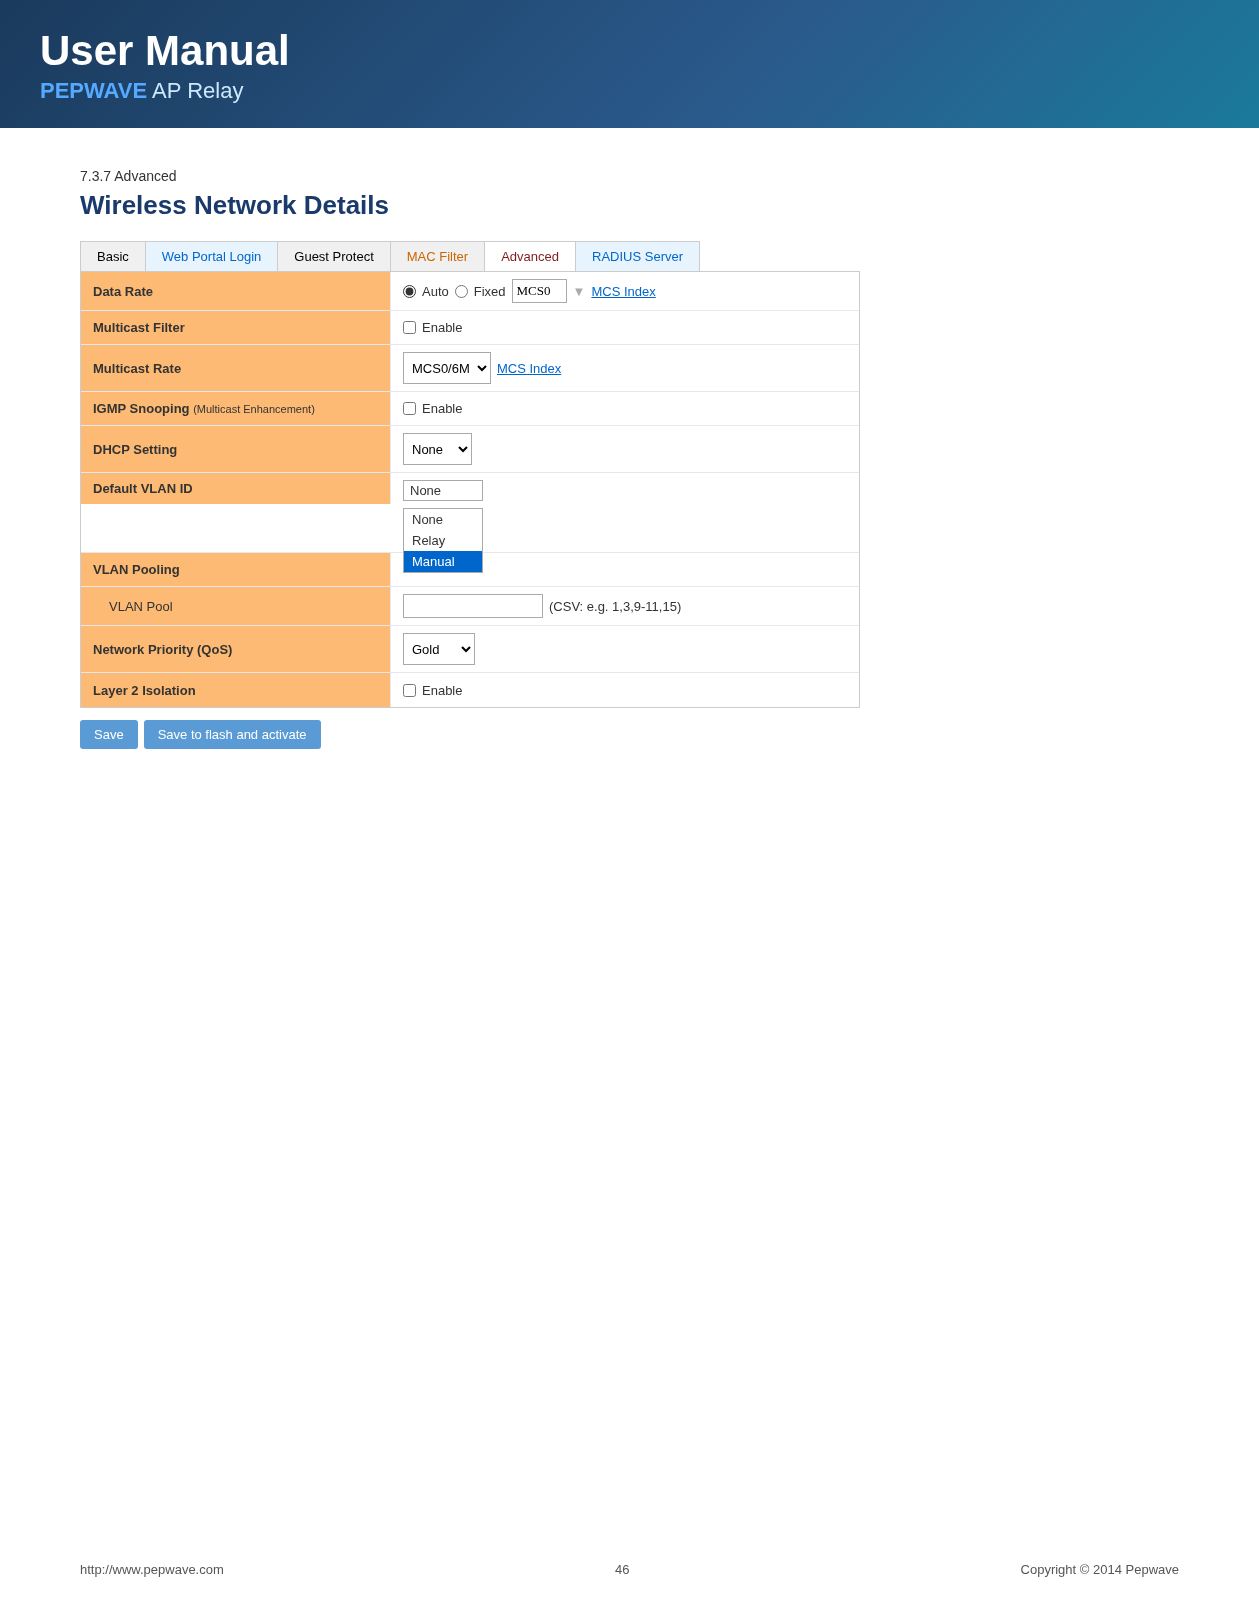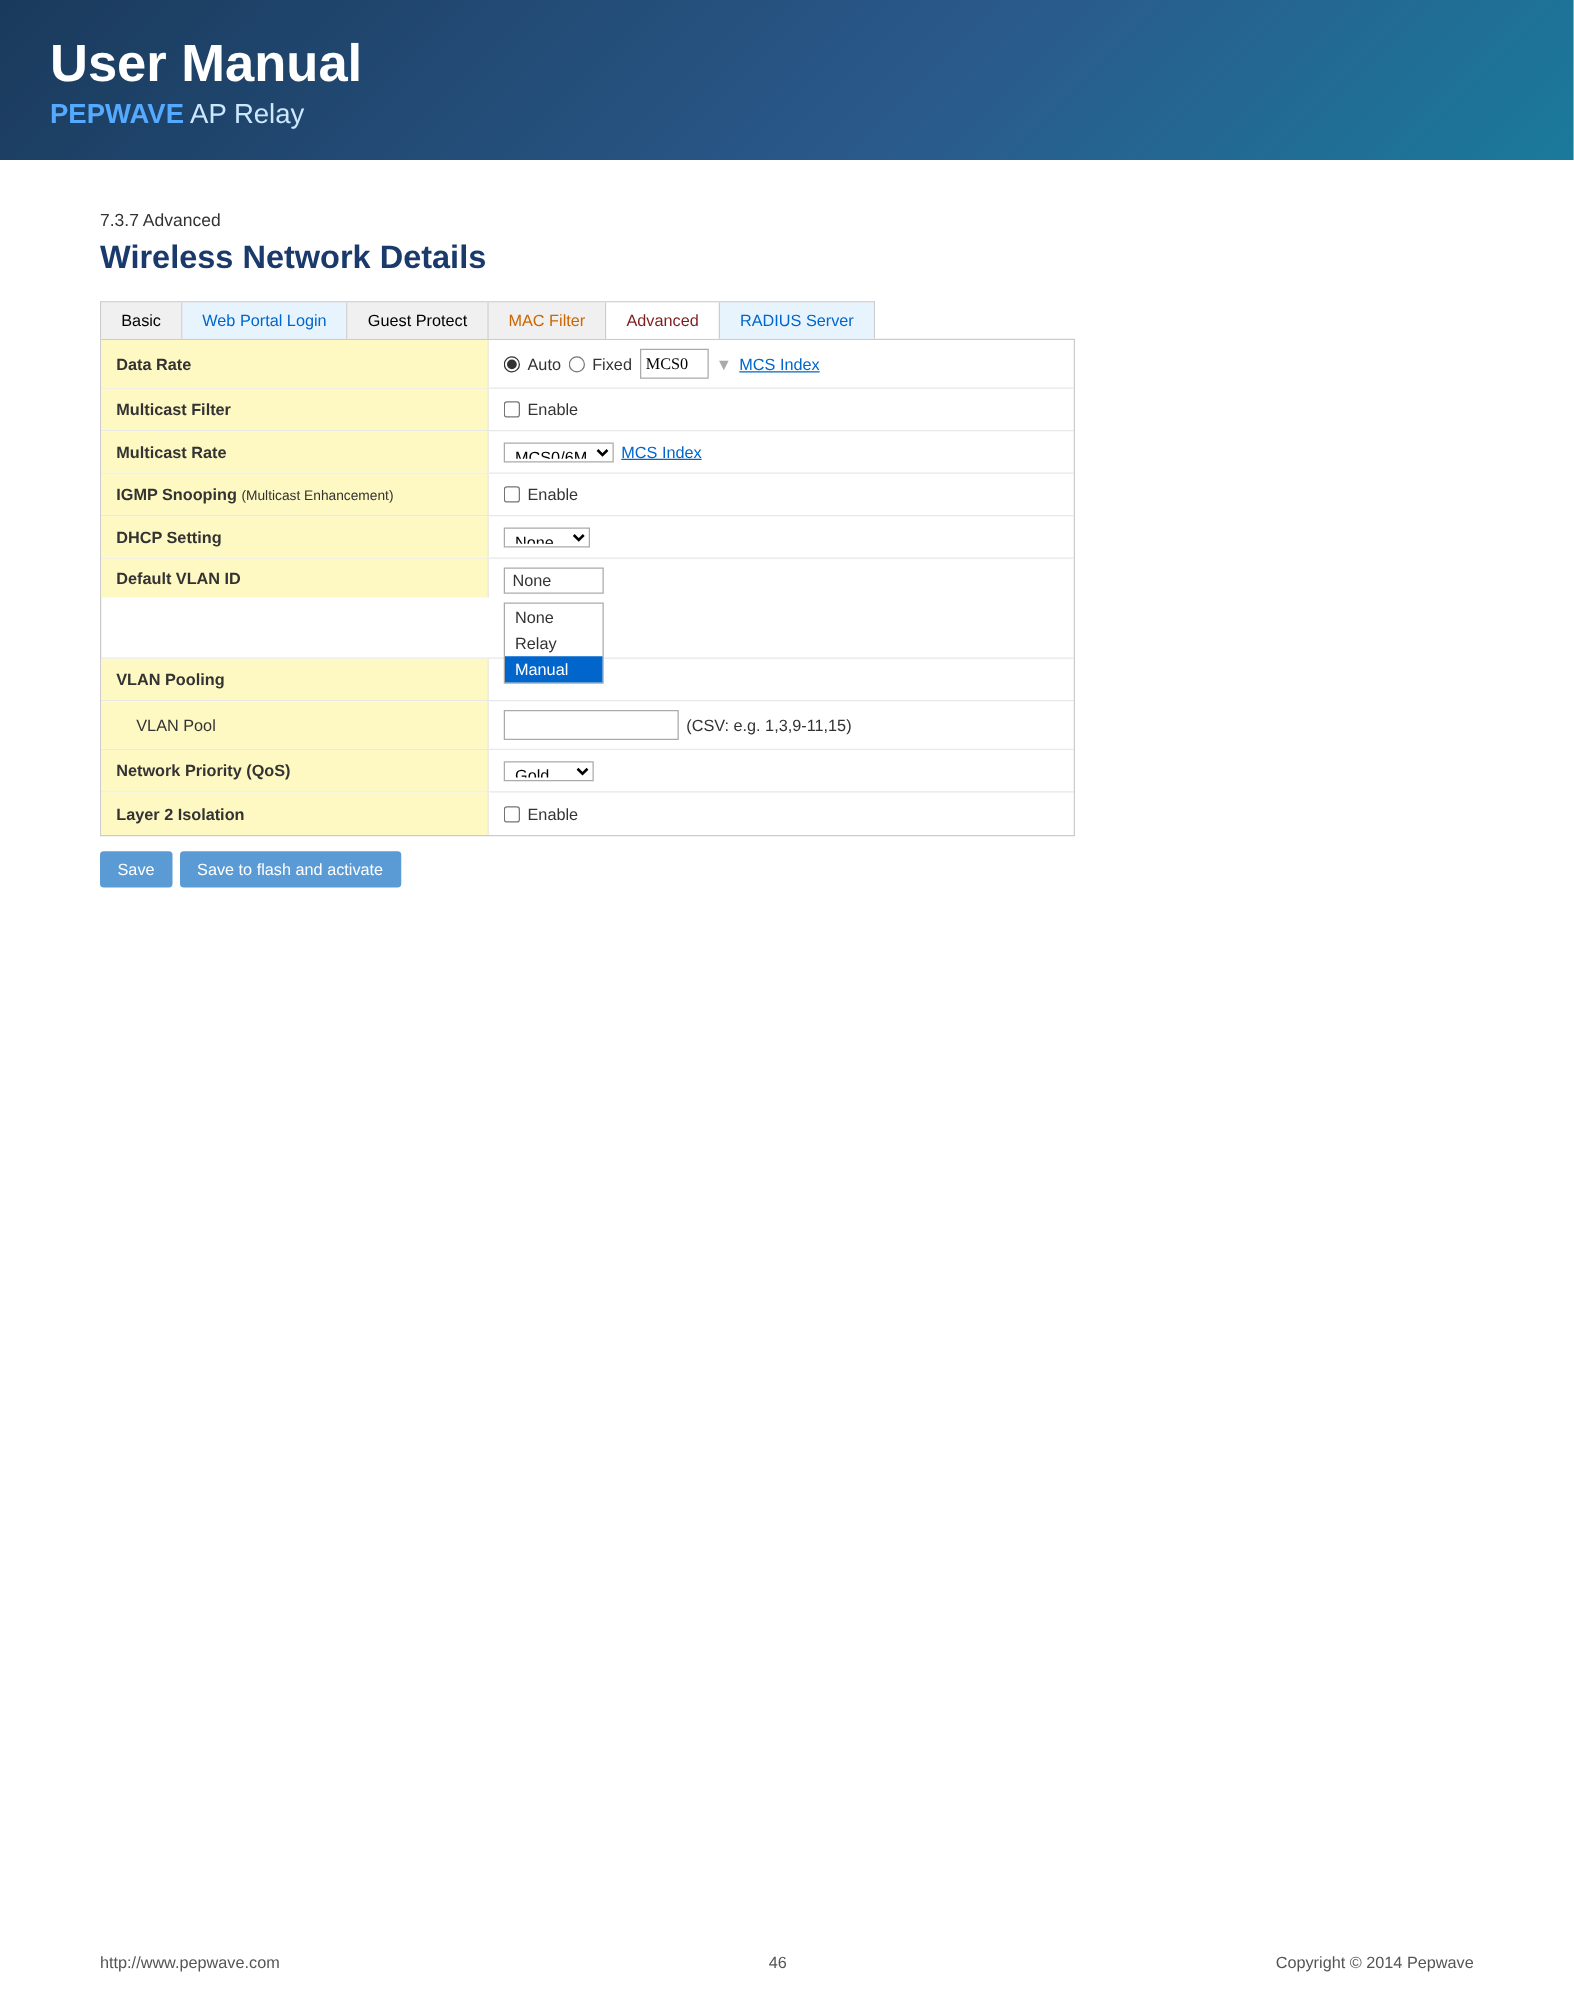--- a/index.html
+++ b/index.html
@@ -96,21 +96,21 @@
       align-items: stretch;
       min-height: 34px;
     }
     .form-row:last-child { border-bottom: none; }
 
     .form-label {
       width: 310px;
       padding: 8px 12px;
       font-weight: bold;
       font-size: 13px;
-      background: #fef9c3;
+      background: #fdba74;
       border-right: 1px solid #e8e8e8;
       display: flex;
       align-items: center;
     }
     .form-label .sub-label {
       font-size: 11px;
       font-weight: normal;
     }
 
     .form-value {
@@ -135,21 +135,21 @@
       width: 13px;
       height: 13px;
     }
 
     
     .select-input {
       padding: 2px 4px;
       font-size: 13px;
       border: 1px solid #aaa;
       background: #fff;
-      height: 16px;
+      height: 32px;
     }
 
     .mcs-link {
       color: #0066cc;
       text-decoration: underline;
       font-size: 13px;
       cursor: pointer;
     }
 
     

